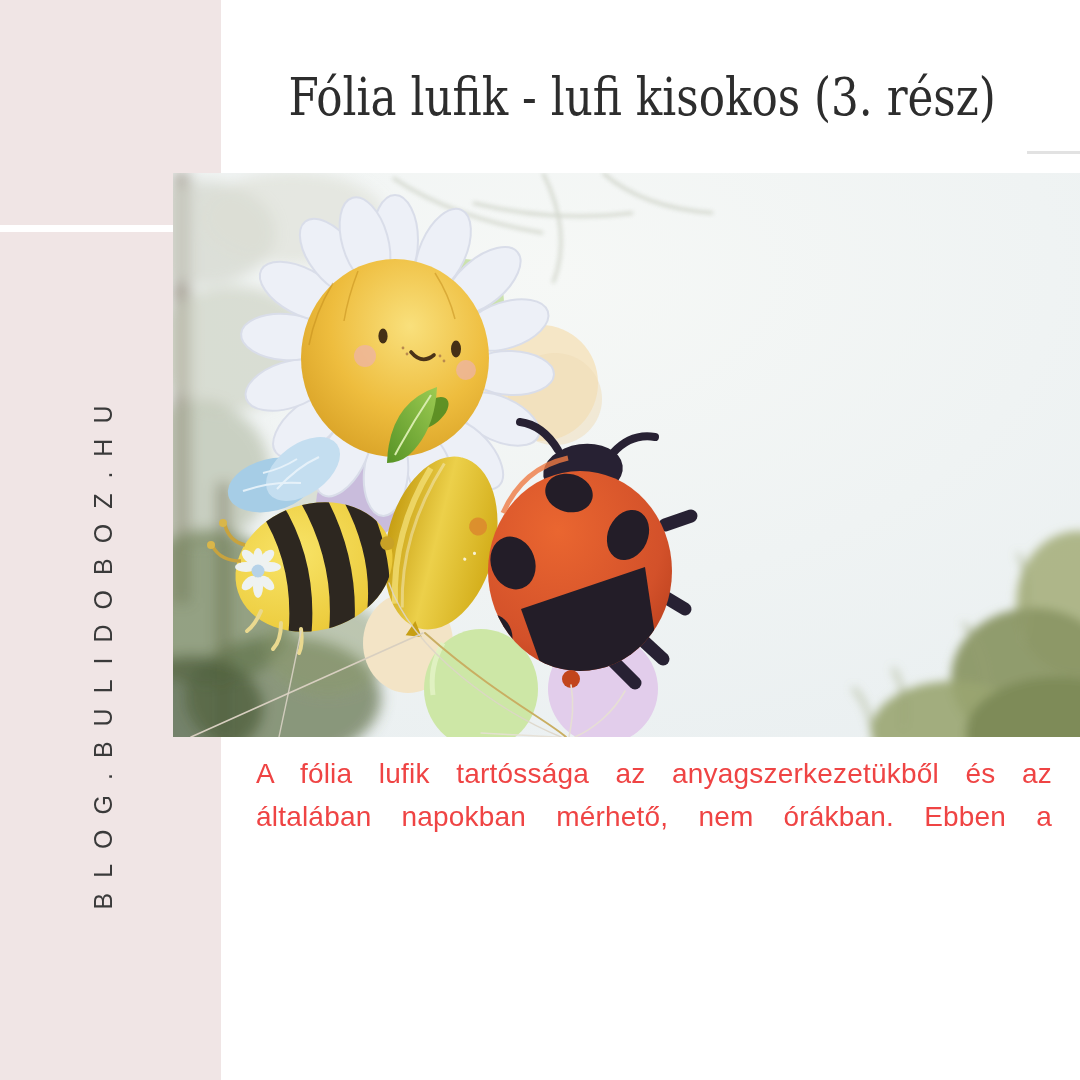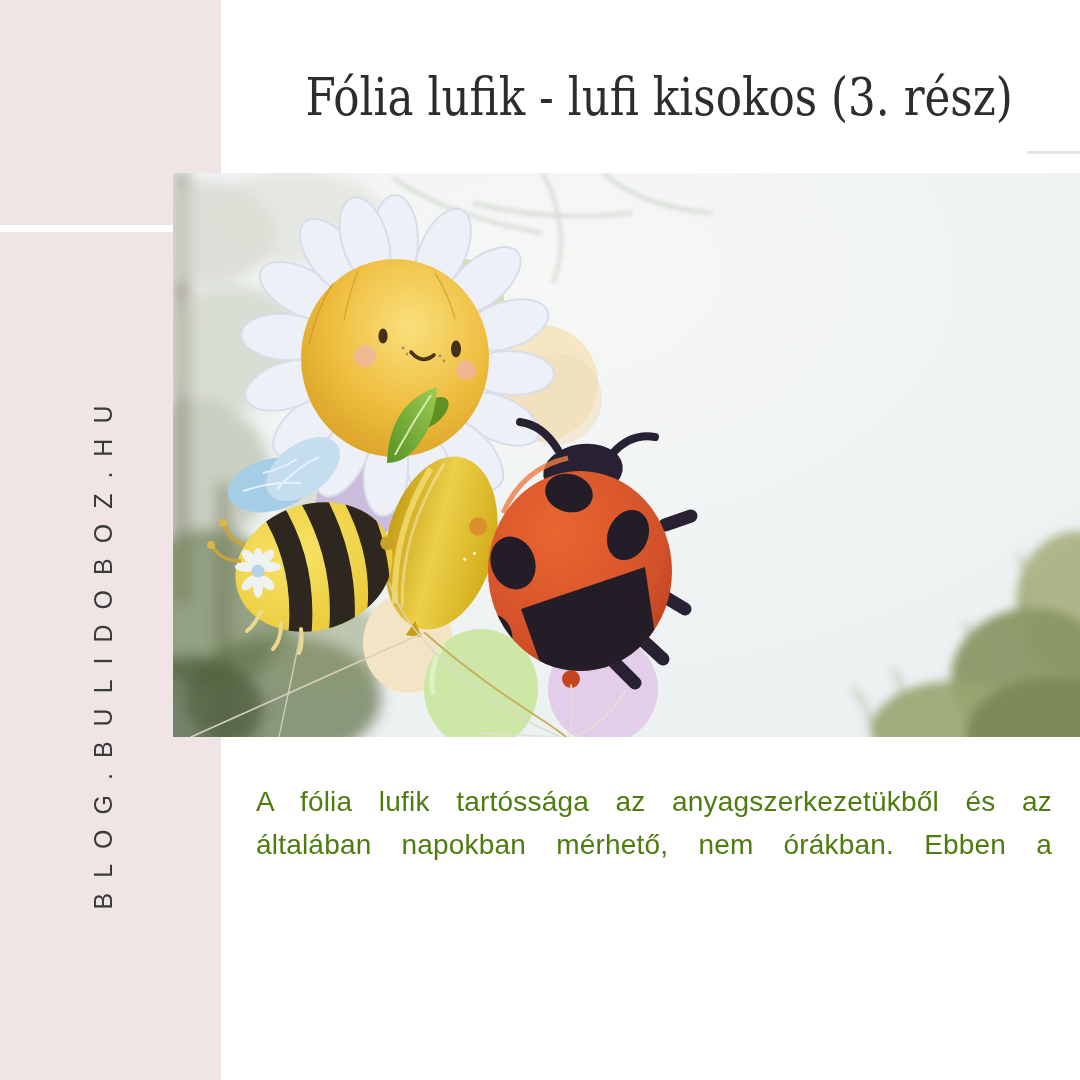--- a/index.html
+++ b/index.html
@@ -13,39 +13,39 @@
   .block-side{
     position:absolute;left:0;top:232px;width:221px;height:848px;background:#f0e5e5;
   }
   .vertical-url{
     position:absolute;left:103px;top:650px;
     transform:translate(-50%,-50%) rotate(-90deg);
     white-space:nowrap;font-size:25px;letter-spacing:15px;color:#3a3a3a;
     font-family:"Liberation Sans",sans-serif;
   }
   .title-wrap{
-    position:absolute;left:221px;right:0;top:66px;text-align:right;
+    position:absolute;left:221px;right:0;top:66px;text-align:left;
   }
   .title-wrap h1{
     margin:0;font-family:"DejaVu Serif","Liberation Serif",serif;
     font-weight:400;font-size:52px;line-height:62px;color:#2d2d2d;
     white-space:nowrap;
   }
   .title-inner{display:inline-block;transform:scaleX(0.84);transform-origin:center;}
   .deco-line{
     position:absolute;left:1027px;top:151px;width:53px;height:3px;background:#e2e2e2;
   }
   .photo{
     position:absolute;left:173px;top:173px;width:907px;height:564px;overflow:hidden;
   }
   .photo svg{display:block;width:907px;height:564px;}
   .body-text{
-    position:absolute;left:256px;top:780px;width:796px;
+    position:absolute;left:256px;top:752px;width:796px;
     font-family:"Liberation Sans",sans-serif;font-size:28px;line-height:43px;
-    color:#4d7c0f;letter-spacing:0.2px;
+    color:#ef4444;letter-spacing:0.2px;
   }
   .body-text .line{
     text-align:justify;text-align-last:justify;height:43px;overflow:hidden;
   }
   .body-text .line.last{text-align-last:left;}
 </style>
 </head>
 <body>
 
 <div class="canvas">

